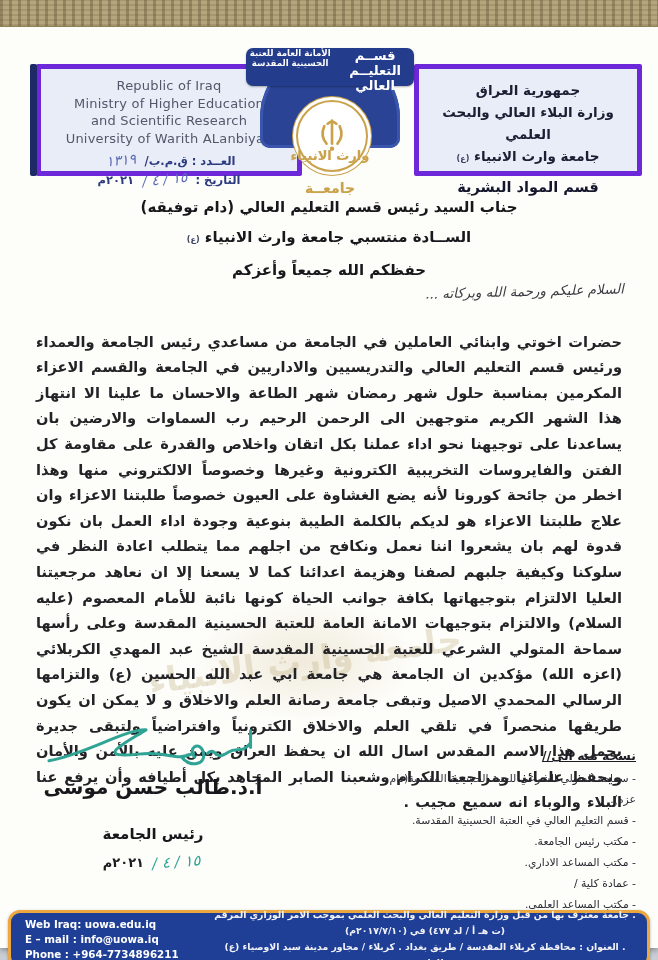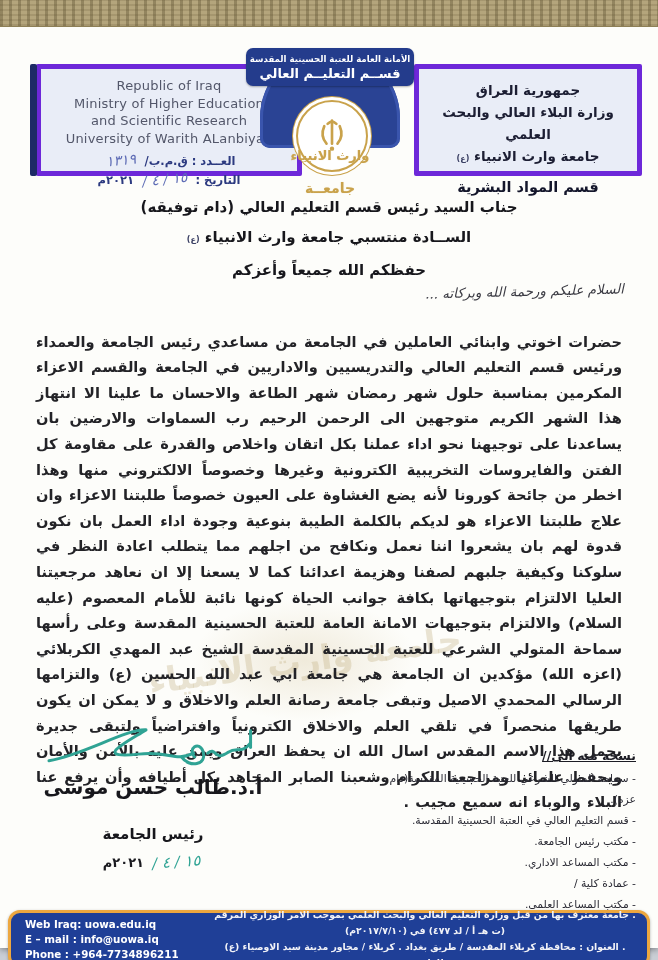--- a/index.html
+++ b/index.html
@@ -46,21 +46,21 @@
   .tiny-symbol{font-size:8px;color:#3a3f63;}
   
   .emblem-dome{
     position:absolute;left:260px;top:28px;width:140px;height:100px;
     background:#2a4394;border-radius:70px 70px 10px 10px;z-index:3;
     box-shadow:inset 0 0 0 3px #3a55ad;
   }
   .emblem-banner{
     position:absolute;left:246px;top:28px;width:168px;height:38px;z-index:4;
     background:#243c8c;border-radius:7px;color:#fff;text-align:center;
-    display:flex;flex-direction:column;justify-content:center;gap:2px;
+    display:flex;flex-direction:row;justify-content:center;gap:2px;
     box-shadow:0 1px 2px rgba(0,0,0,.3);
   }
   .emblem-banner .b1{font-size:8.6px;font-weight:700;}
   .emblem-banner .b2{font-size:13px;font-weight:700;}
   .emblem-circle{
     position:absolute;left:296px;top:80px;width:68px;height:68px;z-index:5;
     background:#fff;border-radius:50%;
     border:2px solid #c9a24b;
     box-shadow:0 0 0 3px #fff, 0 0 0 4px #c9a24b;
     display:flex;align-items:center;justify-content:center;

